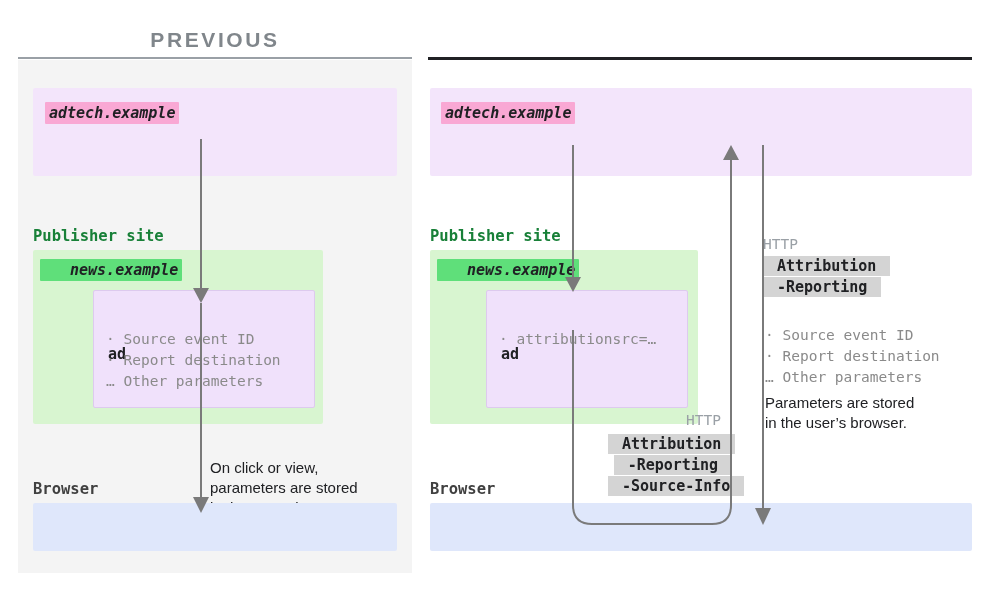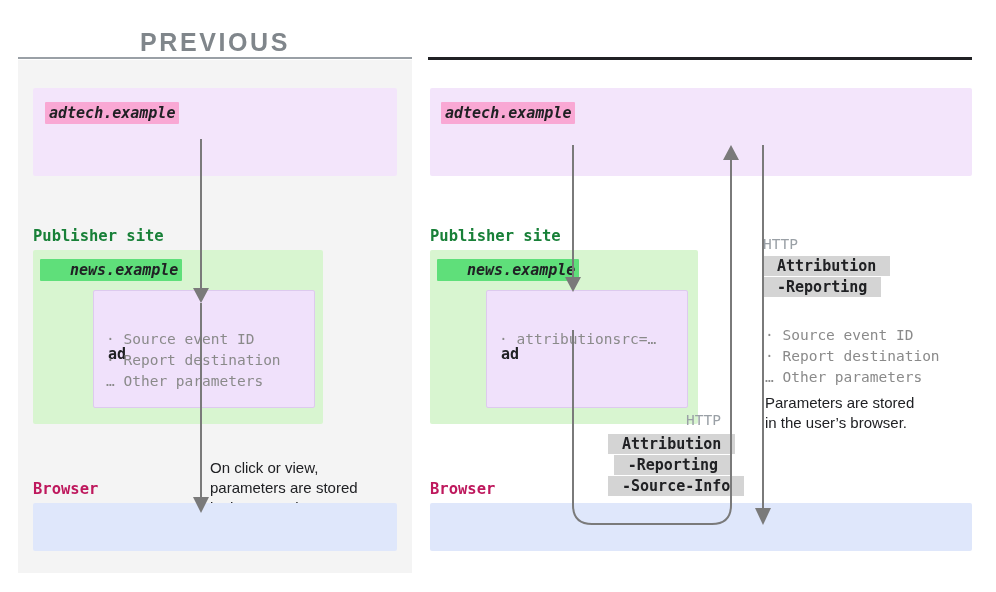--- a/index.html
+++ b/index.html
@@ -19,21 +19,21 @@
     position: absolute;
     left: 0; top: 0;
     width: 996px;
     height: 592px;
   }
 
   
   .col-title {
     position: absolute;
     font-family: "Liberation Sans", sans-serif;
-    font-size: 25px;
+    font-size: 21px;
     font-weight: bold;
     letter-spacing: 2.6px;
     text-align: center;
   }
   #title-prev {
     left: 18px; top: 28px; width: 394px;
     color: #80868b;
   }
   #title-curr {
     left: 428px; top: 28px; width: 544px;
@@ -86,21 +86,21 @@
 
   
   .zone-label {
     position: absolute;
     font-family: "DejaVu Sans Mono", monospace;
     font-size: 15.5px;
     font-weight: bold;
     white-space: nowrap;
   }
   .zone-label.pub  { color: #188038; }
-  .zone-label.brow { color: #be185d; }
+  .zone-label.brow { color: #404040; }
 
   
   .chip {
     position: absolute;
     font-family: "DejaVu Sans Mono", monospace;
     font-size: 15px;
     font-style: italic;
     font-weight: bold;
     color: #202124;
     padding: 2px 4px;

